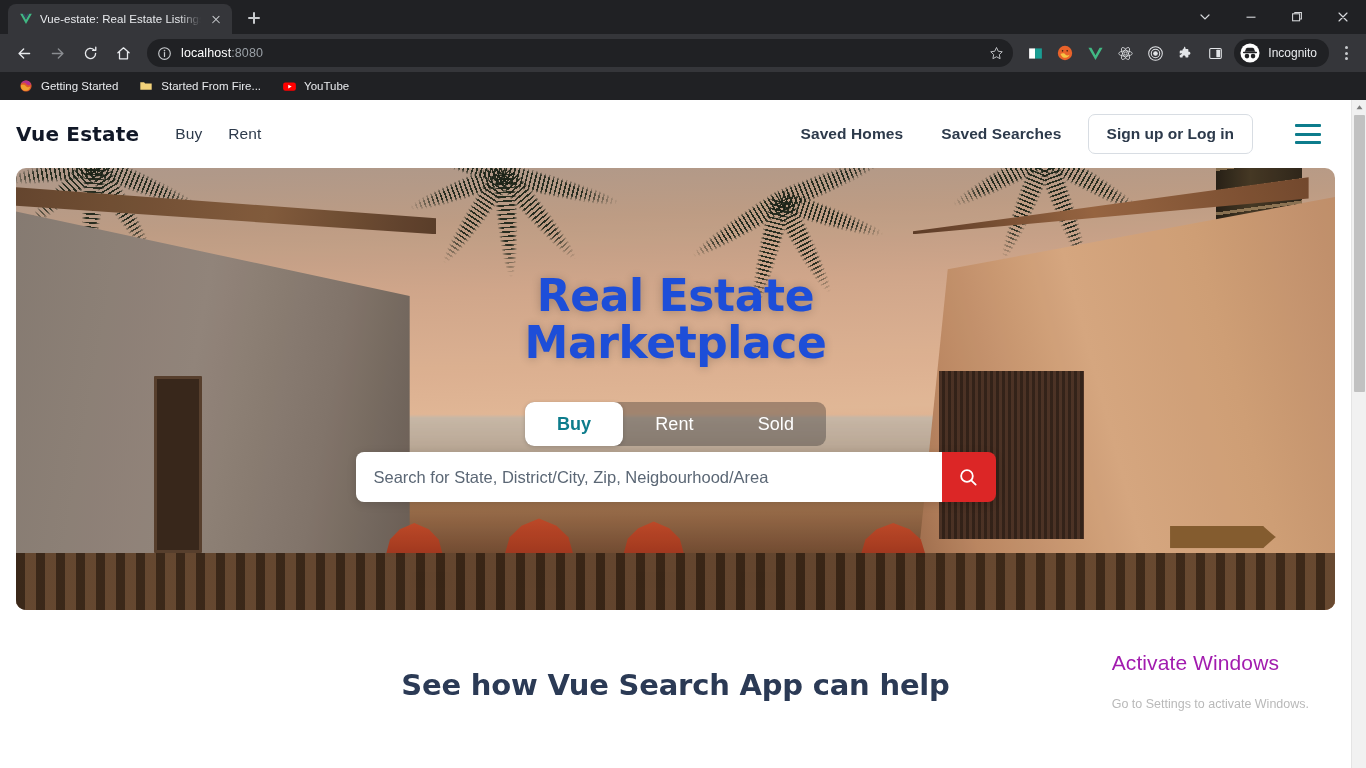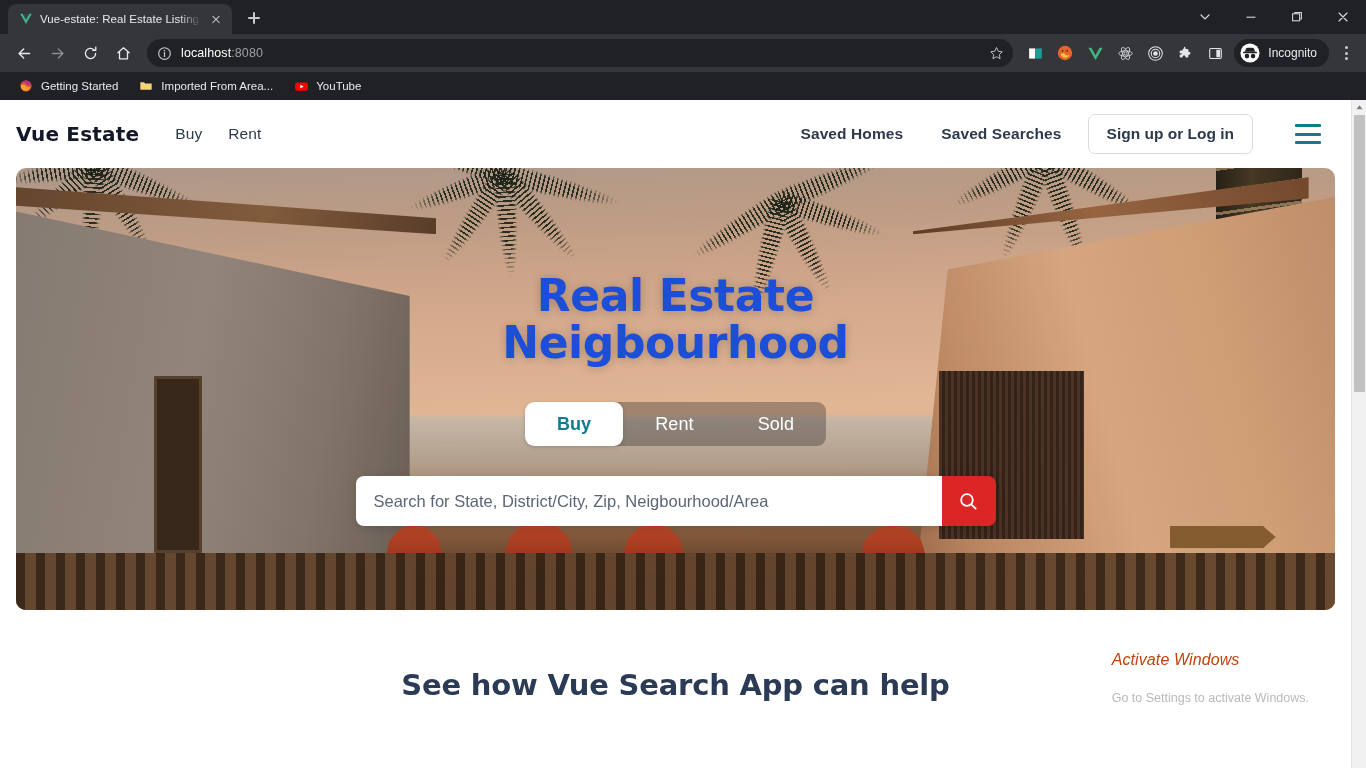--- a/index.html
+++ b/index.html
@@ -215,21 +215,21 @@
   .tab-pill {
     padding:0 32px; height:44px; display:flex; align-items:center; justify-content:center;
     font-size:18px; color:#ffffff; letter-spacing:.1px;
   }
   .tab-pill.active {
     background:#ffffff; color:#0d7c8c; font-weight:bold; border-radius:9px;
     box-shadow:0 1px 4px rgba(0,0,0,.18);
   }
 
   .searchbar {
-    margin-top:30px; width:640px; height:50px; display:flex;
+    margin-top:6px; width:640px; height:50px; display:flex;
     border-radius:8px; overflow:hidden; box-shadow:0 2px 10px rgba(0,0,0,.14);
   }
   .search-input {
     flex:1; border:0; outline:0; background:#ffffff; padding:0 18px;
     font-family:"Liberation Sans", sans-serif; font-size:16.5px; color:#111827;
   }
   .search-input::placeholder { color:#5b6775; }
   .search-btn {
     width:54px; background:#dc2626; border:0; display:flex;
     align-items:center; justify-content:center;
@@ -241,21 +241,21 @@
   }
   .section-title {
     font-family:"DejaVu Sans", sans-serif;
     font-weight:bold; font-size:29px; color:#2b3a55; letter-spacing:-.2px;
   }
 
   .watermark {
     position:absolute; right:42px; top:551px; text-align:left; color:#b9b9b9;
     pointer-events:none;
   }
-  .wm-title { font-size:16px; color:#c2410c; letter-spacing:.1px;font-style:italic; }
+  .wm-title { font-size:21px; color:#a21caf; letter-spacing:.1px; }
   .wm-sub { font-size:12.5px; color:#b9b9b9; margin-top:22px; }
 
   
   .scrollbar {
     position:absolute; right:0; top:100px; width:15px; height:668px;
     background:#f1f1f1; border-left:1px solid #e4e4e4;
   }
   .sb-arrow {
     width:15px; height:15px; display:flex; align-items:center; justify-content:center;
     background:#f1f1f1;
@@ -427,21 +427,21 @@
           </svg>
       </span>
       <span class="bm-label">Getting Started</span>
     </div>
     <div class="bm">
       <span class="bm-ico">
         <svg width="14" height="14" viewBox="0 0 16 16">
             <path d="M1.5 3.6h4.3l1.2 1.5h7.5v7.3H1.5z" fill="#f3d27a"></path>
           </svg>
       </span>
-      <span class="bm-label">Imported From Area...</span>
+      <span class="bm-label">Started From Fire...</span>
     </div>
     <div class="bm">
       <span class="bm-ico">
         <svg width="15" height="15" viewBox="0 0 20 20">
             <rect x="1.5" y="4.6" width="17" height="11" rx="3" fill="#ff0000"></rect>
             <path d="M8.3 7.6l4.6 2.5-4.6 2.5z" fill="#fff"></path>
           </svg>
       </span>
       <span class="bm-label">YouTube</span>
     </div>
@@ -532,21 +532,21 @@
           <div class="lounger" style="left:47%; width:40px; height:16px;"></div>
           <div class="lounger" style="left:55%; width:36px; height:16px;"></div>
 
           <div class="deckrail"></div>
         </div>
         <div class="hero-overlay"></div>
 
         <div class="hero-content">
           <div class="hero-title">
             <div>Real Estate</div>
-            <div>Neigbourhood</div>
+            <div>Marketplace</div>
           </div>
 
           <div class="tabs">
             <div class="tab-pill active">Buy</div>
             <div class="tab-pill">Rent</div>
             <div class="tab-pill">Sold</div>
           </div>
 
           <div class="searchbar">
             <input class="search-input" type="text" placeholder="Search for State, District/City, Zip, Neigbourhood/Area" style="">

